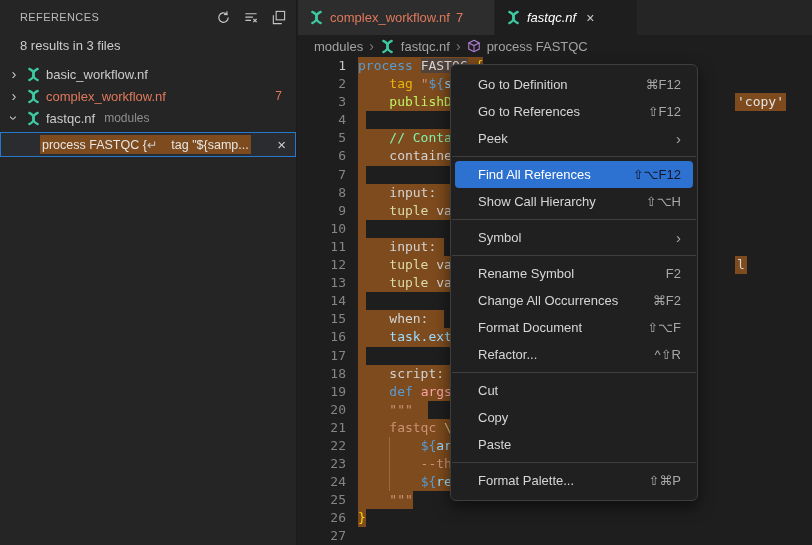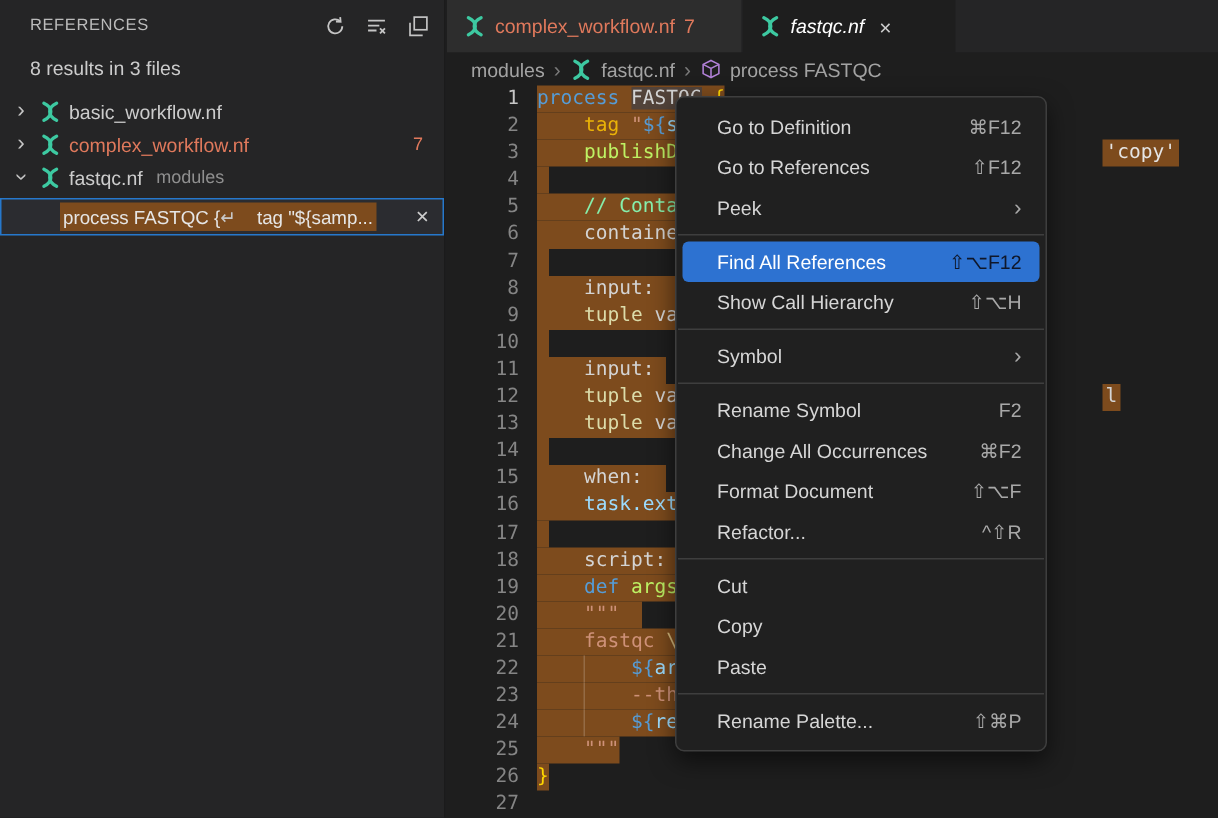--- a/index.html
+++ b/index.html
@@ -215,21 +215,21 @@
       <div class="cl"><span class="hl"><span style="color: rgb(212, 212, 212);">    </span><span style="color: rgb(220, 220, 170);">tuple </span><span style="color: rgb(212, 212, 212);">va</span></span></div>
       <div class="cl"><span class="hl stub"></span></div>
       <div class="cl"><span class="hl"><span style="color: rgb(212, 212, 212);">    input: </span></span></div>
       <div class="cl"><span class="hl"><span style="color: rgb(212, 212, 212);">    </span><span style="color: rgb(220, 220, 170);">tuple </span><span style="color: rgb(212, 212, 212);">va</span></span><span class="frag hl"><span style="color: rgb(212, 212, 212);">l</span></span></div>
       <div class="cl"><span class="hl"><span style="color: rgb(212, 212, 212);">    </span><span style="color: rgb(220, 220, 170);">tuple </span><span style="color: rgb(212, 212, 212);">va</span></span></div>
       <div class="cl"><span class="hl stub"></span></div>
       <div class="cl"><span class="hl"><span style="color: rgb(212, 212, 212);">    when:  </span></span></div>
       <div class="cl"><span class="hl"><span style="color: rgb(156, 220, 254);">    task.ext</span></span></div>
       <div class="cl"><span class="hl stub"></span></div>
       <div class="cl"><span class="hl"><span style="color: rgb(212, 212, 212);">    script: </span></span></div>
-      <div class="cl"><span class="hl"><span style="color: rgb(212, 212, 212);">    </span><span style="color: rgb(86, 156, 214);">def </span><span style="color: #bef264;">args</span></span></div>
+      <div class="cl"><span class="hl"><span style="color: rgb(212, 212, 212);">    </span><span style="color: rgb(86, 156, 214);">def </span><span style="color: #fca5a5;">args</span></span></div>
       <div class="cl"><span class="hl"><span style="color: rgb(206, 145, 120);">    """  </span></span></div>
       <div class="cl"><span class="hl"><span style="color: rgb(206, 145, 120);">    fastqc </span><span style="color: rgb(215, 186, 125);">\</span></span></div>
       <div class="cl"><i class="guide"></i><span class="hl"><span style="color: rgb(212, 212, 212);">        </span><span style="color: rgb(86, 156, 214);">${</span><span style="color: rgb(156, 220, 254);">ar</span></span></div>
       <div class="cl"><i class="guide"></i><span class="hl"><span style="color: rgb(206, 145, 120);">        --th</span></span></div>
       <div class="cl"><i class="guide"></i><span class="hl"><span style="color: rgb(212, 212, 212);">        </span><span style="color: rgb(86, 156, 214);">${</span><span style="color: rgb(156, 220, 254);">re</span></span></div>
       <div class="cl"><span class="hl"><span style="color: rgb(206, 145, 120);">    """</span></span></div>
       <div class="cl"><span class="hl"><span style="color: rgb(255, 215, 0);">}</span></span></div>
       <div class="cl"></div>
     </div>
 </div>
@@ -283,16 +283,16 @@
       <span class="lbl">Cut</span>
     </div>
     <div class="mi">
       <span class="lbl">Copy</span>
     </div>
     <div class="mi">
       <span class="lbl">Paste</span>
     </div>
     <div class="msep"></div>
     <div class="mi">
-      <span class="lbl">Rename Palette...</span>
+      <span class="lbl">Format Palette...</span>
       <span class="sc">⇧⌘P</span>
     </div>
   </div>
 
 </body></html>

